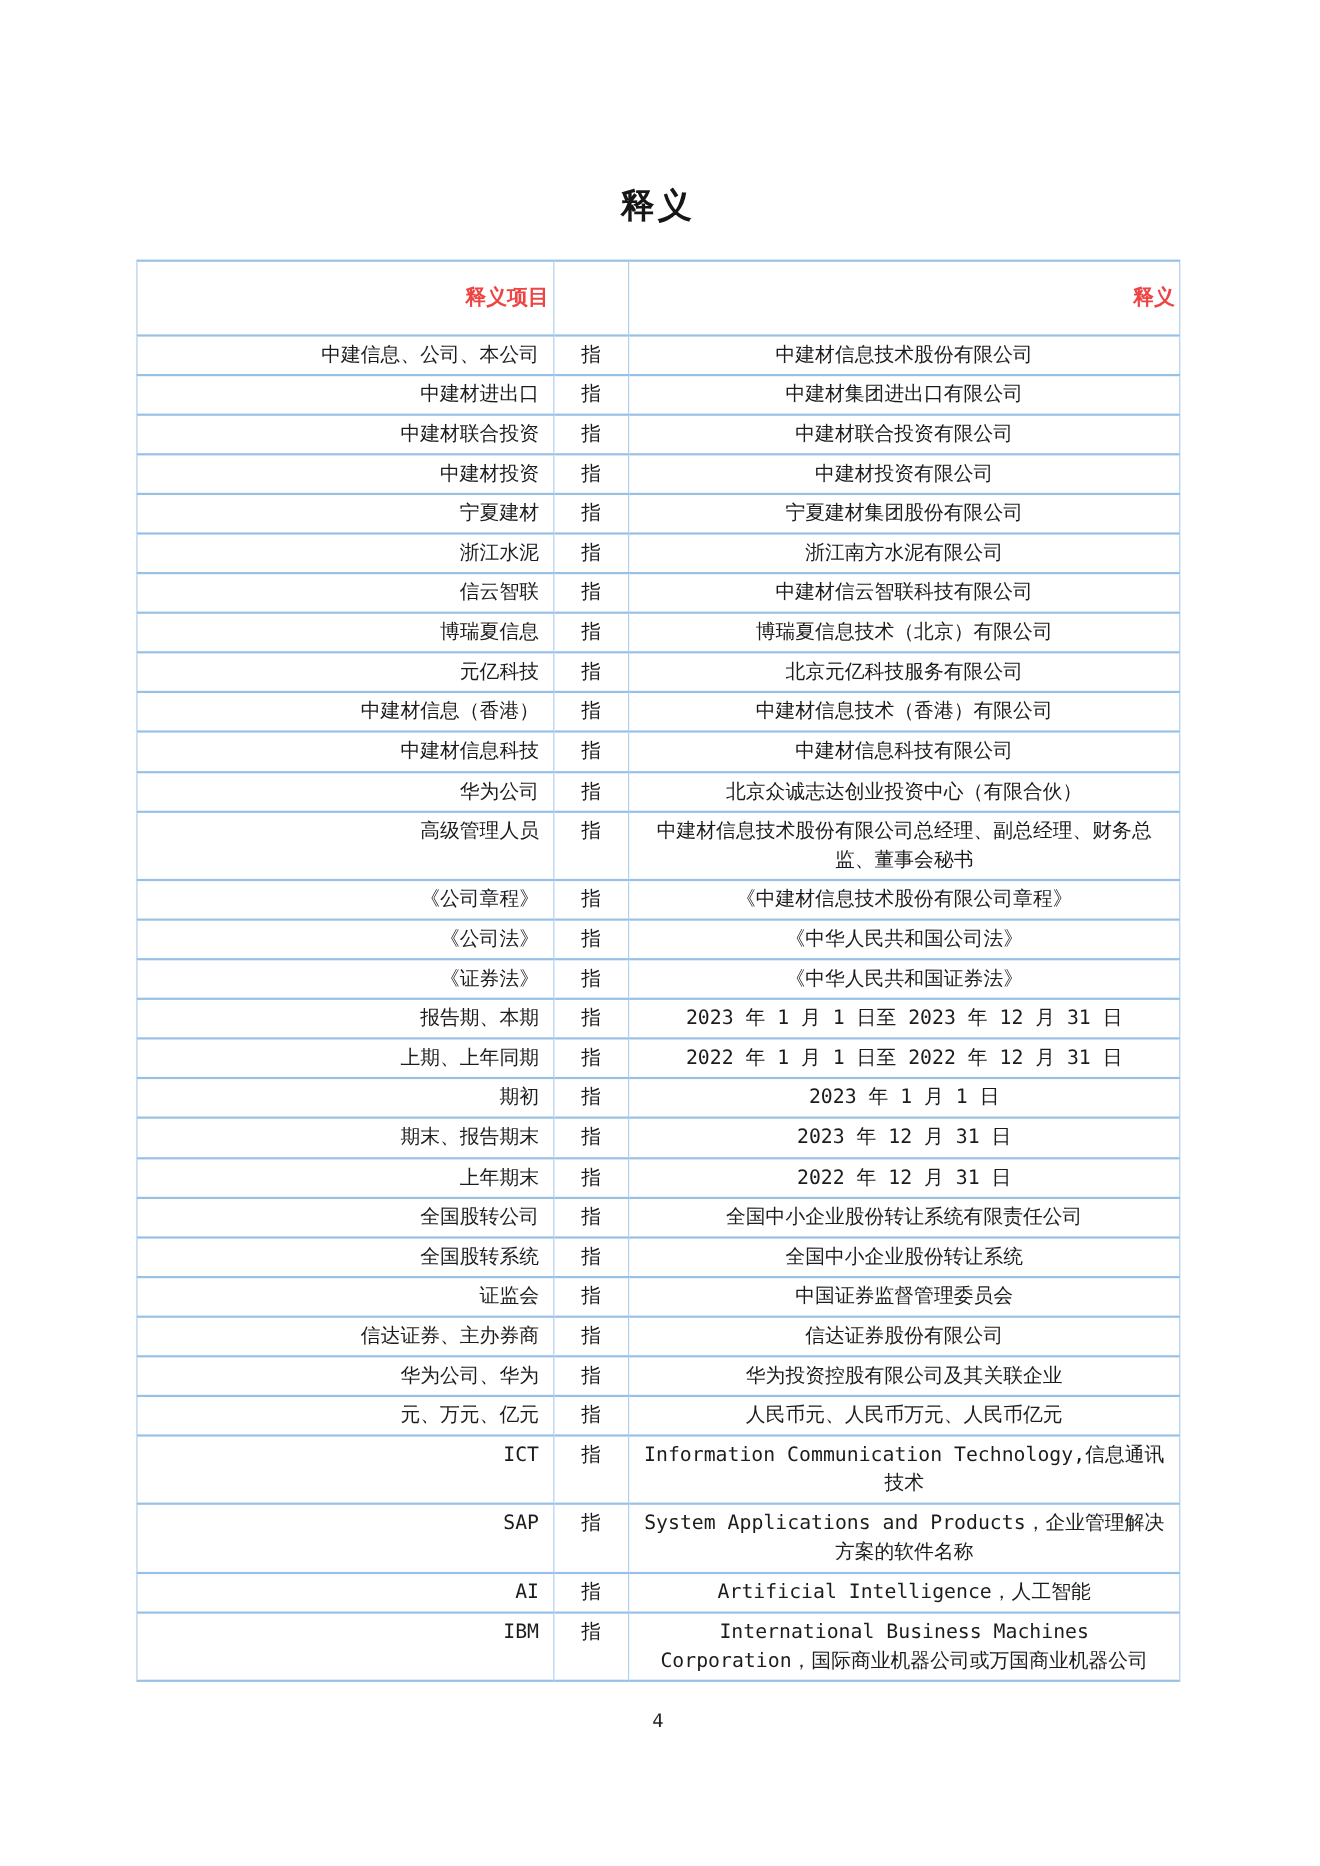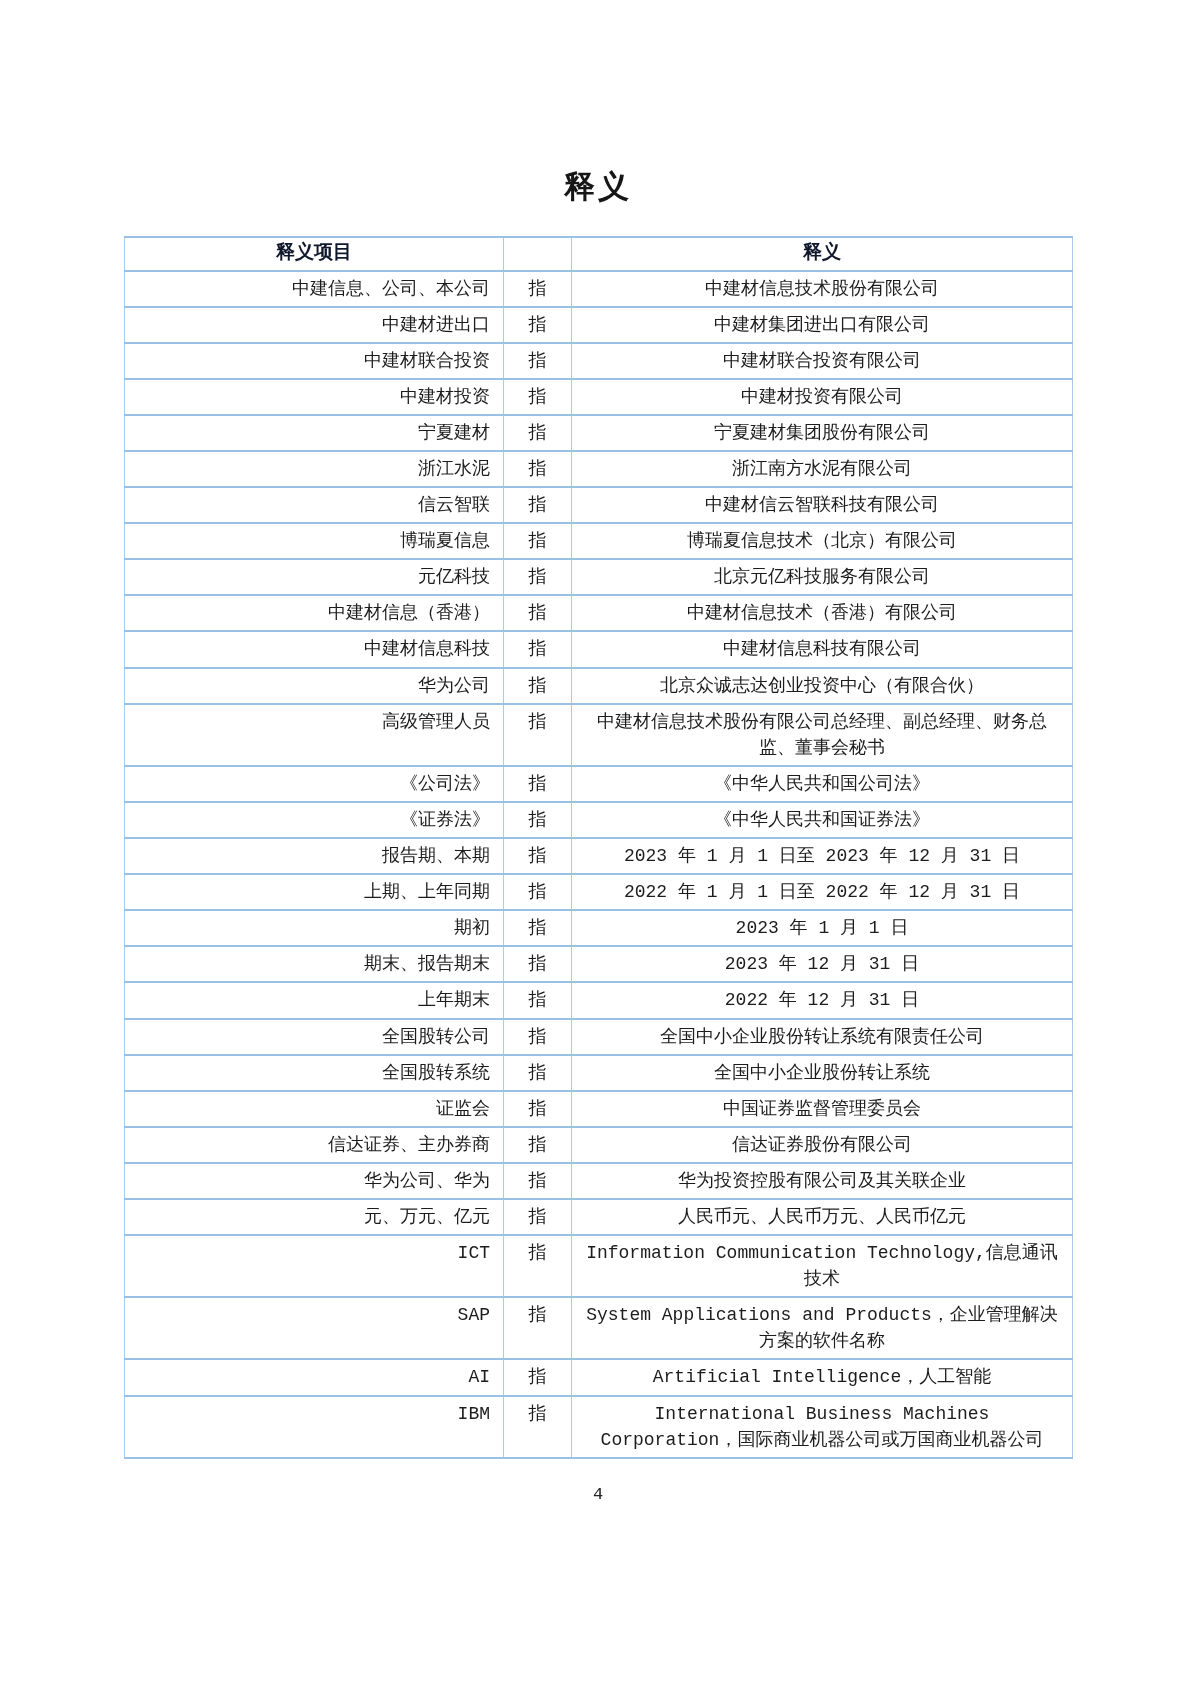--- a/index.html
+++ b/index.html
@@ -12,21 +12,20 @@
     height: 1696px;
     overflow: hidden;
     font-family: "DejaVu Sans Mono", "Liberation Serif", serif;
     color: #1c1c1c;
   }
   .page {
     box-sizing: border-box;
     width: 1136px;
     height: 1696px;
     padding-top: 166px;
-    font-family: Liberation Mono, monospace;
   }
   .content {
     width: 948px;
     margin-left: 124px;
   }
   .doc-title {
     margin: 0 0 28px 0;
     text-align: center;
     font-size: 31px;
     font-weight: bold;
@@ -46,23 +45,23 @@
     border-right: 1.5px solid #abcbea;
     vertical-align: top;
     font-size: 18px;
     line-height: 1.45;
     padding: 4px 13px;
     word-break: break-word;
   }
   table.def-table th {
     font-size: 19px;
     font-weight: bold;
-    text-align: center;
-    padding: 2px 4px;
-    color: #0f172a;
+    text-align: right;
+    padding: 19px 4px;
+    color: #ef4444;
   }
   td.c1 { text-align: right; }
   td.c2 { text-align: center; padding-left: 2px; padding-right: 2px; }
   td.c3 { text-align: center; }
   .page-number {
     margin-top: 26px;
     text-align: center;
     font-size: 17px;
     color: #222222;
   }
@@ -147,20 +146,25 @@
             <td class="c1">华为公司</td>
             <td class="c2">指</td>
             <td class="c3">北京众诚志达创业投资中心（有限合伙）</td>
           </tr>
           <tr>
             <td class="c1">高级管理人员</td>
             <td class="c2">指</td>
             <td class="c3">中建材信息技术股份有限公司总经理、副总经理、财务总监、董事会秘书</td>
           </tr>
           <tr>
+            <td class="c1">《公司章程》</td>
+            <td class="c2">指</td>
+            <td class="c3">《中建材信息技术股份有限公司章程》</td>
+          </tr>
+          <tr>
             <td class="c1">《公司法》</td>
             <td class="c2">指</td>
             <td class="c3">《中华人民共和国公司法》</td>
           </tr>
           <tr>
             <td class="c1">《证券法》</td>
             <td class="c2">指</td>
             <td class="c3">《中华人民共和国证券法》</td>
           </tr>
           <tr>

